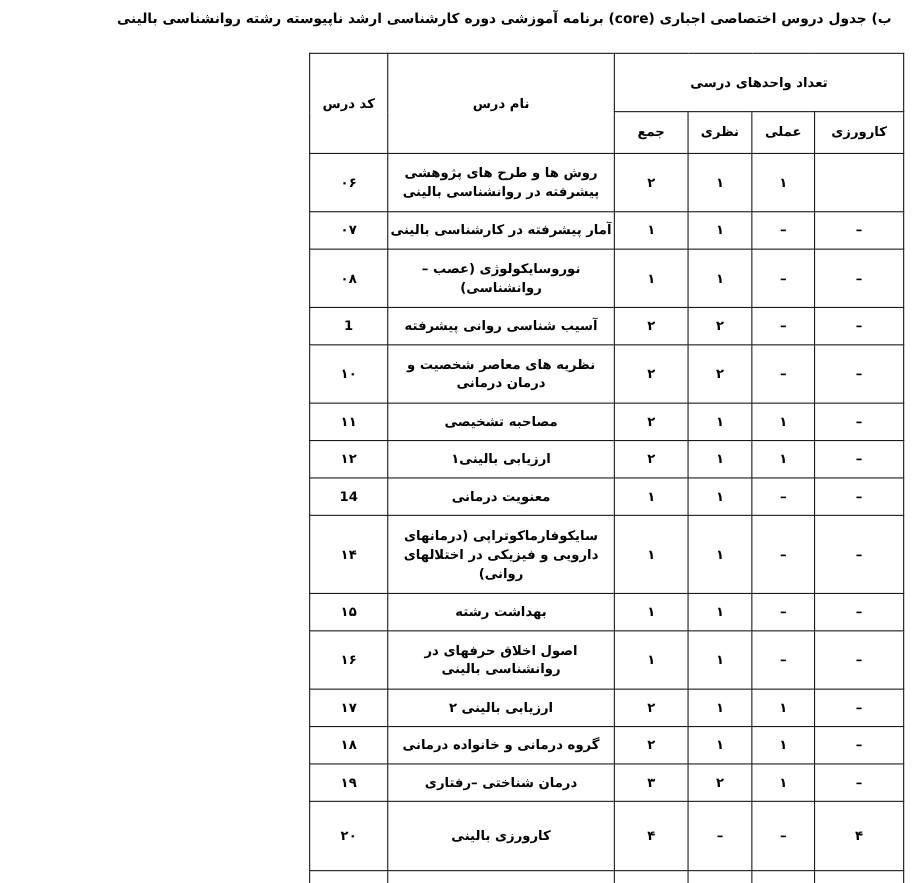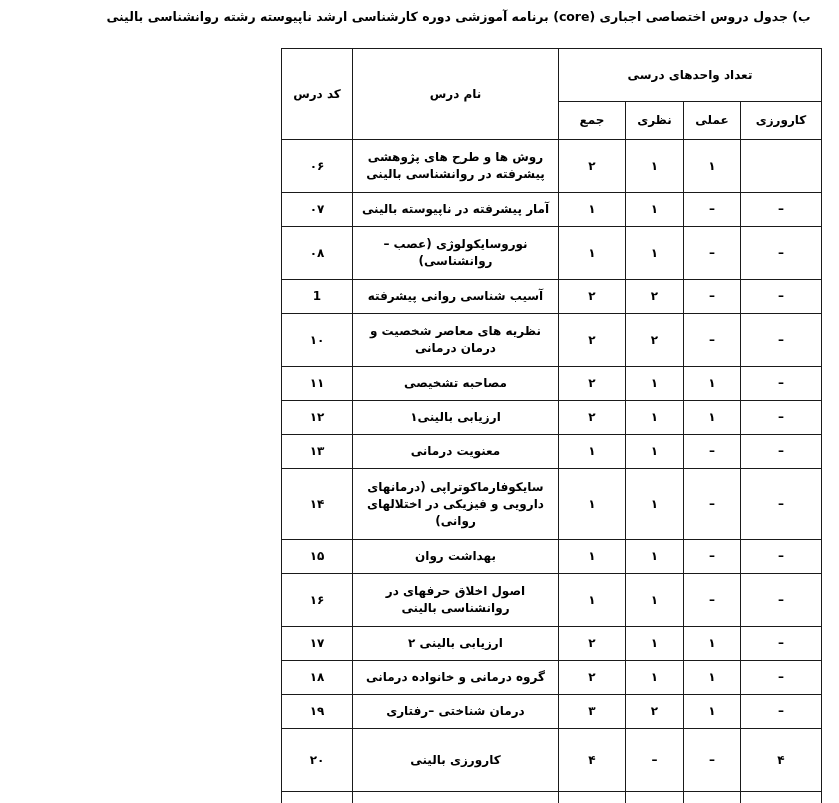--- a/index.html
+++ b/index.html
@@ -129,21 +129,21 @@
             <td class="num-cell">۱</td>
             <td class="num-cell">۲</td>
             <td class="name-cell">روش ها و طرح های پژوهشی پیشرفته در روانشناسی بالینی</td>
             <td class="num-cell">۰۶</td>
           </tr>
           <tr class="short-row">
             <td class="num-cell">–</td>
             <td class="num-cell">–</td>
             <td class="num-cell">۱</td>
             <td class="num-cell">۱</td>
-            <td class="name-cell">آمار پیشرفته در ناپیوسته بالینی</td>
+            <td class="name-cell">آمار پیشرفته در کارشناسی بالینی</td>
             <td class="num-cell">۰۷</td>
           </tr>
           <tr class="tall-row">
             <td class="num-cell">–</td>
             <td class="num-cell">–</td>
             <td class="num-cell">۱</td>
             <td class="num-cell">۱</td>
             <td class="name-cell">نوروسایکولوژی (عصب – روانشناسی)</td>
             <td class="num-cell">۰۸</td>
           </tr>
@@ -178,36 +178,36 @@
             <td class="num-cell">۲</td>
             <td class="name-cell">ارزیابی بالینی۱</td>
             <td class="num-cell">۱۲</td>
           </tr>
           <tr class="short-row">
             <td class="num-cell">–</td>
             <td class="num-cell">–</td>
             <td class="num-cell">۱</td>
             <td class="num-cell">۱</td>
             <td class="name-cell">معنویت درمانی</td>
-            <td class="num-cell">۱۳</td>
+            <td class="num-cell">14</td>
           </tr>
           <tr class="tall3-row">
             <td class="num-cell">–</td>
             <td class="num-cell">–</td>
             <td class="num-cell">۱</td>
             <td class="num-cell">۱</td>
             <td class="name-cell">سایکوفارماکوتراپی (درمانهای دارویی و فیزیکی در اختلالهای روانی)</td>
             <td class="num-cell">۱۴</td>
           </tr>
           <tr class="short-row">
             <td class="num-cell">–</td>
             <td class="num-cell">–</td>
             <td class="num-cell">۱</td>
             <td class="num-cell">۱</td>
-            <td class="name-cell">بهداشت روان</td>
+            <td class="name-cell">بهداشت رشته</td>
             <td class="num-cell">۱۵</td>
           </tr>
           <tr class="tall-row">
             <td class="num-cell">–</td>
             <td class="num-cell">–</td>
             <td class="num-cell">۱</td>
             <td class="num-cell">۱</td>
             <td class="name-cell">اصول اخلاق حرفهای در روانشناسی بالینی</td>
             <td class="num-cell">۱۶</td>
           </tr>

